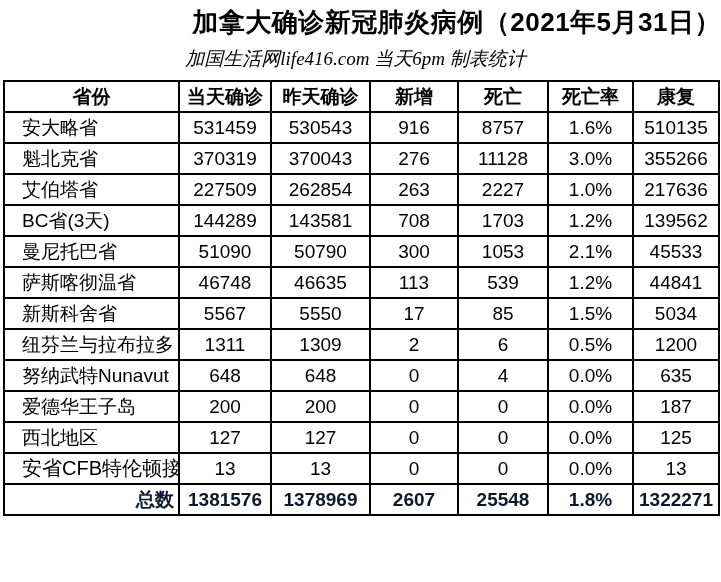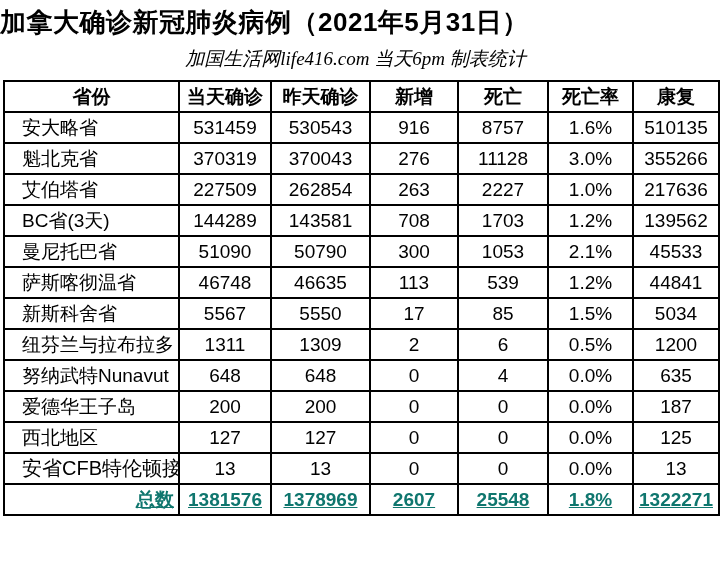--- a/index.html
+++ b/index.html
@@ -6,21 +6,21 @@
   body {
     width: 721px;
     height: 582px;
     background: #FFFFFF;
     color: #000000;
     font-family: "Liberation Sans", sans-serif;
     overflow: hidden;
   }
   .page-title {
     margin: 5px 0 0 0;
-    text-align: left;
+    text-align: right;
     font-size: 26px;
     font-weight: bold;
     letter-spacing: 0.5px;
     font-family: "Liberation Sans", sans-serif;
   }
   .page-subtitle {
     margin: 6px 10px 8px 0;
     text-align: center;
     font-size: 19px;
     font-style: italic;
@@ -40,23 +40,22 @@
     text-align: center;
     white-space: nowrap;
     overflow: hidden;
   }
   .covid-table th { font-weight: bold; }
   .covid-table td.province {
     text-align: left;
     padding-left: 17px;
   }
   .covid-table tr.total-row td {
-    color: #0f766e;
+    color: #0f172a;
     font-weight: bold;
-    text-decoration: underline;
   }
   .covid-table td.total-label {
     text-align: right;
     padding-right: 4px;
   }
 </style>
 </head>
 <body>
 
 <h1 class="page-title">加拿大确诊新冠肺炎病例（2021年5月31日）</h1>

